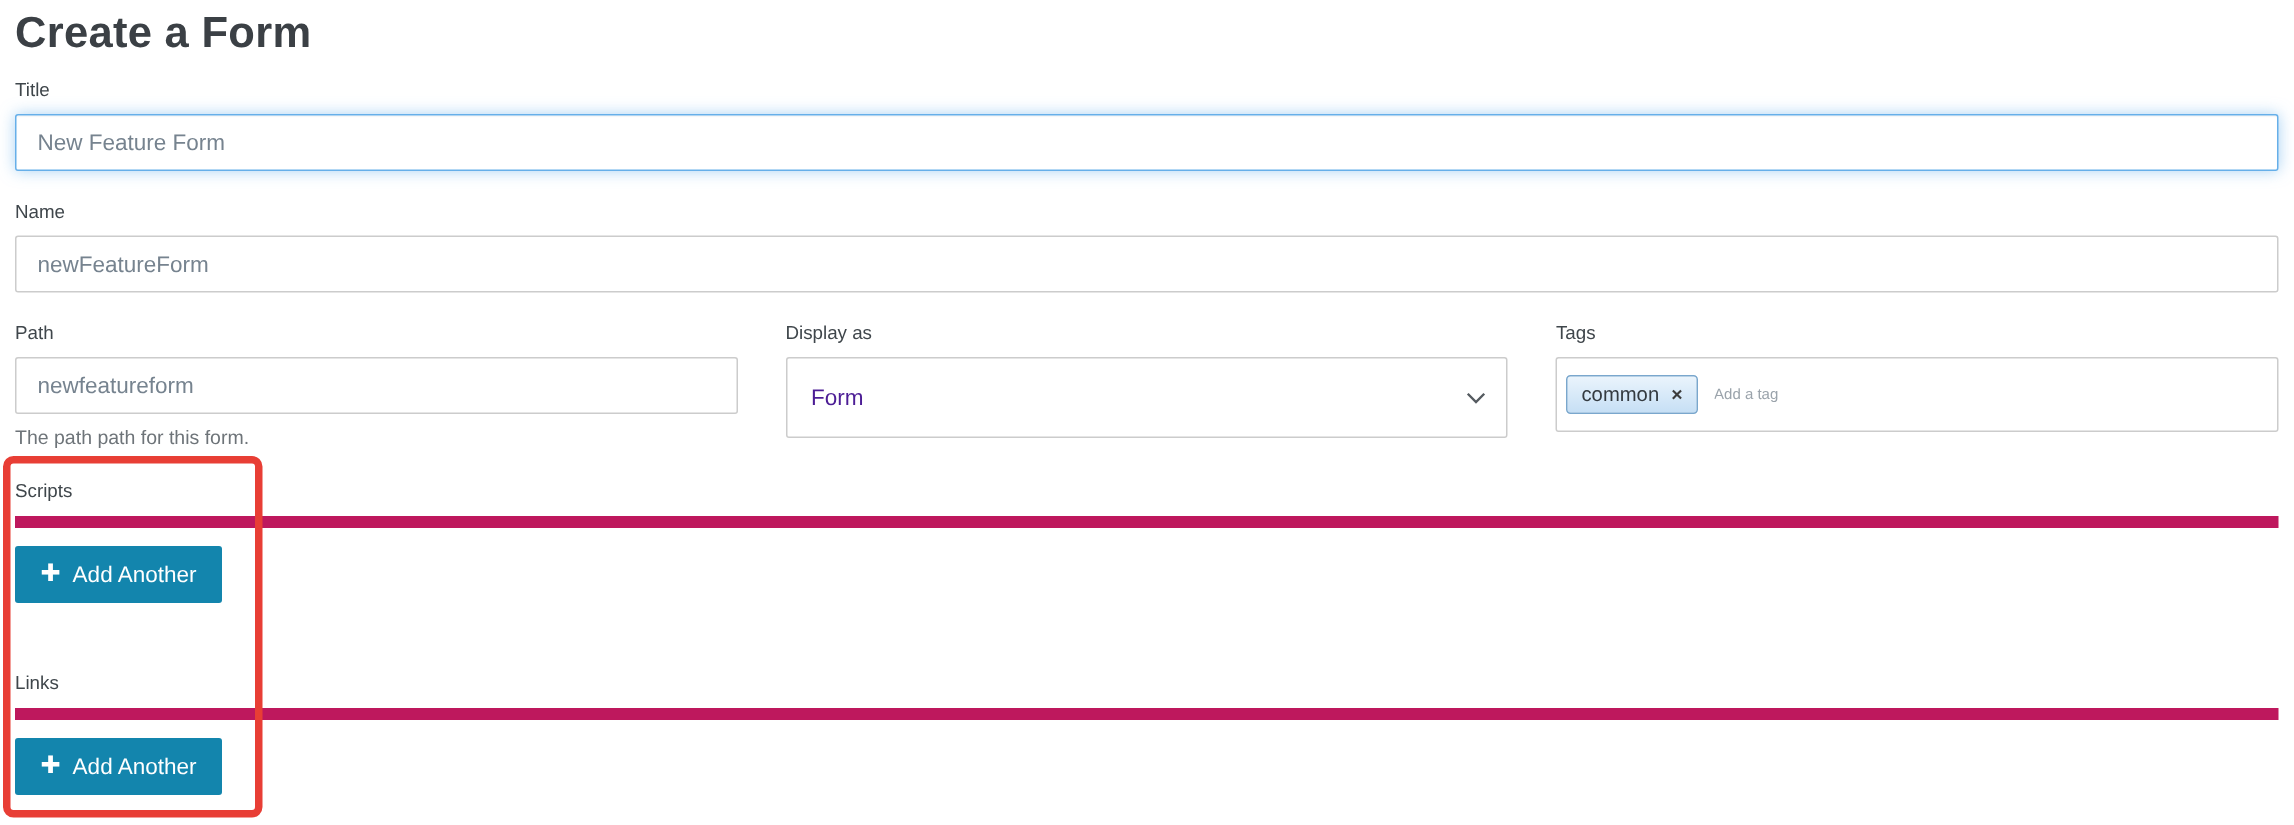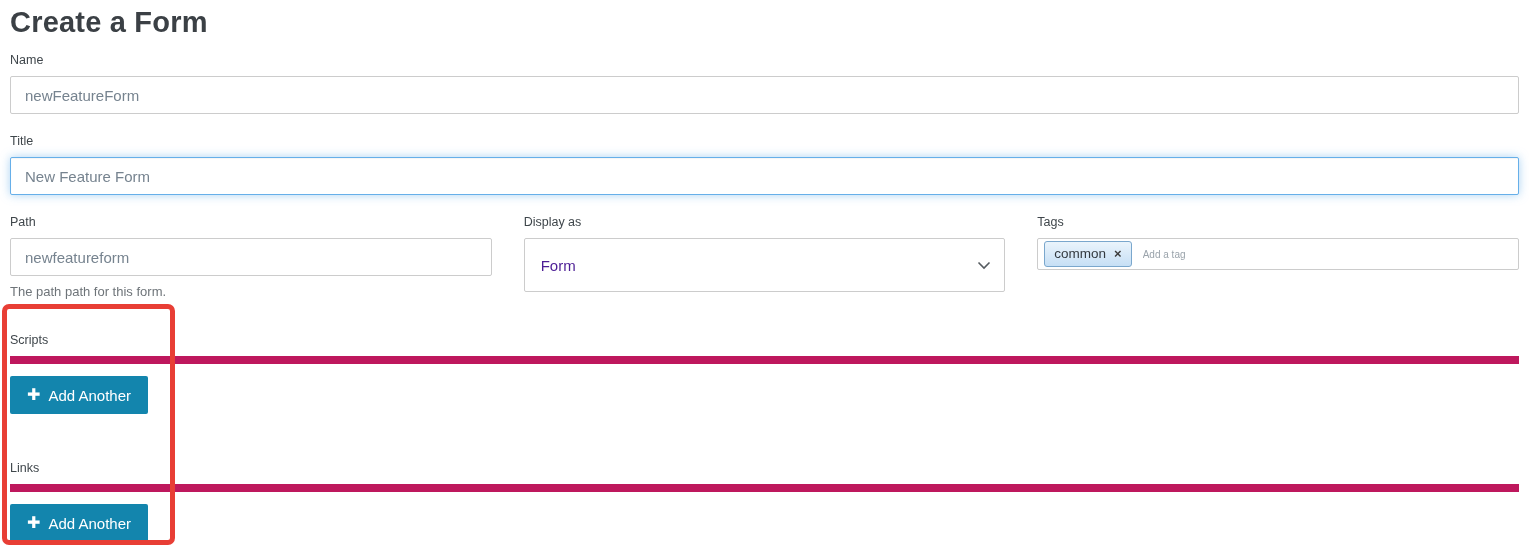--- a/index.html
+++ b/index.html
@@ -45,21 +45,21 @@
     outline: none;
   }
   .text-input.focused {
     border-color: #66afe9;
     box-shadow: inset 0 1px 1px rgba(0,0,0,.04), 0 0 10px rgba(102,175,233,.55);
   }
   .row3 {
     display: grid;
     grid-template-columns: 1fr 1fr 1fr;
     column-gap: 32px;
-    margin-bottom: 30px;
+    margin-bottom: 18px;
   }
   .help-text {
     font-size: 13px;
     color: #6e7479;
     margin-top: 7px;
     line-height: 17px;
   }
   .select-box {
     height: 54px;
     border: 1px solid #cccccc;
@@ -68,21 +68,21 @@
     display: flex;
     align-items: center;
     justify-content: space-between;
     padding: 0 13px 0 16px;
     font-size: 15px;
     color: #4c1d95;
     cursor: pointer;
   }
   .chevron { display: inline-flex; align-items: center; }
   .tags-box {
-    height: 32px;
+    height: 50px;
     border: 1px solid #cccccc;
     border-radius: 2px;
     background: #fff;
     display: flex;
     align-items: center;
     padding: 0 8px 0 6px;
     gap: 9px;
   }
   .tag-chip {
     display: inline-flex;
@@ -153,27 +153,27 @@
   }
 </style>
 </head>
 <body>
 
 <div class="container">
 
   <h1 class="page-title">Create a Form</h1>
 
   <div class="form-group">
+    <label class="field-label">Title</label>
+    <input class="text-input focused" type="text" value="New Feature Form" style="">
+  </div>
+
+  <div class="form-group">
     <label class="field-label">Name</label>
     <input class="text-input" type="text" value="newFeatureForm" style="">
-  </div>
-
-  <div class="form-group">
-    <label class="field-label">Title</label>
-    <input class="text-input focused" type="text" value="New Feature Form" style="">
   </div>
 
   <div class="row3">
 
     <div>
       <label class="field-label">Path</label>
       <input class="text-input" type="text" value="newfeatureform" style="">
       <div class="help-text">The path path for this form.</div>
     </div>
 

